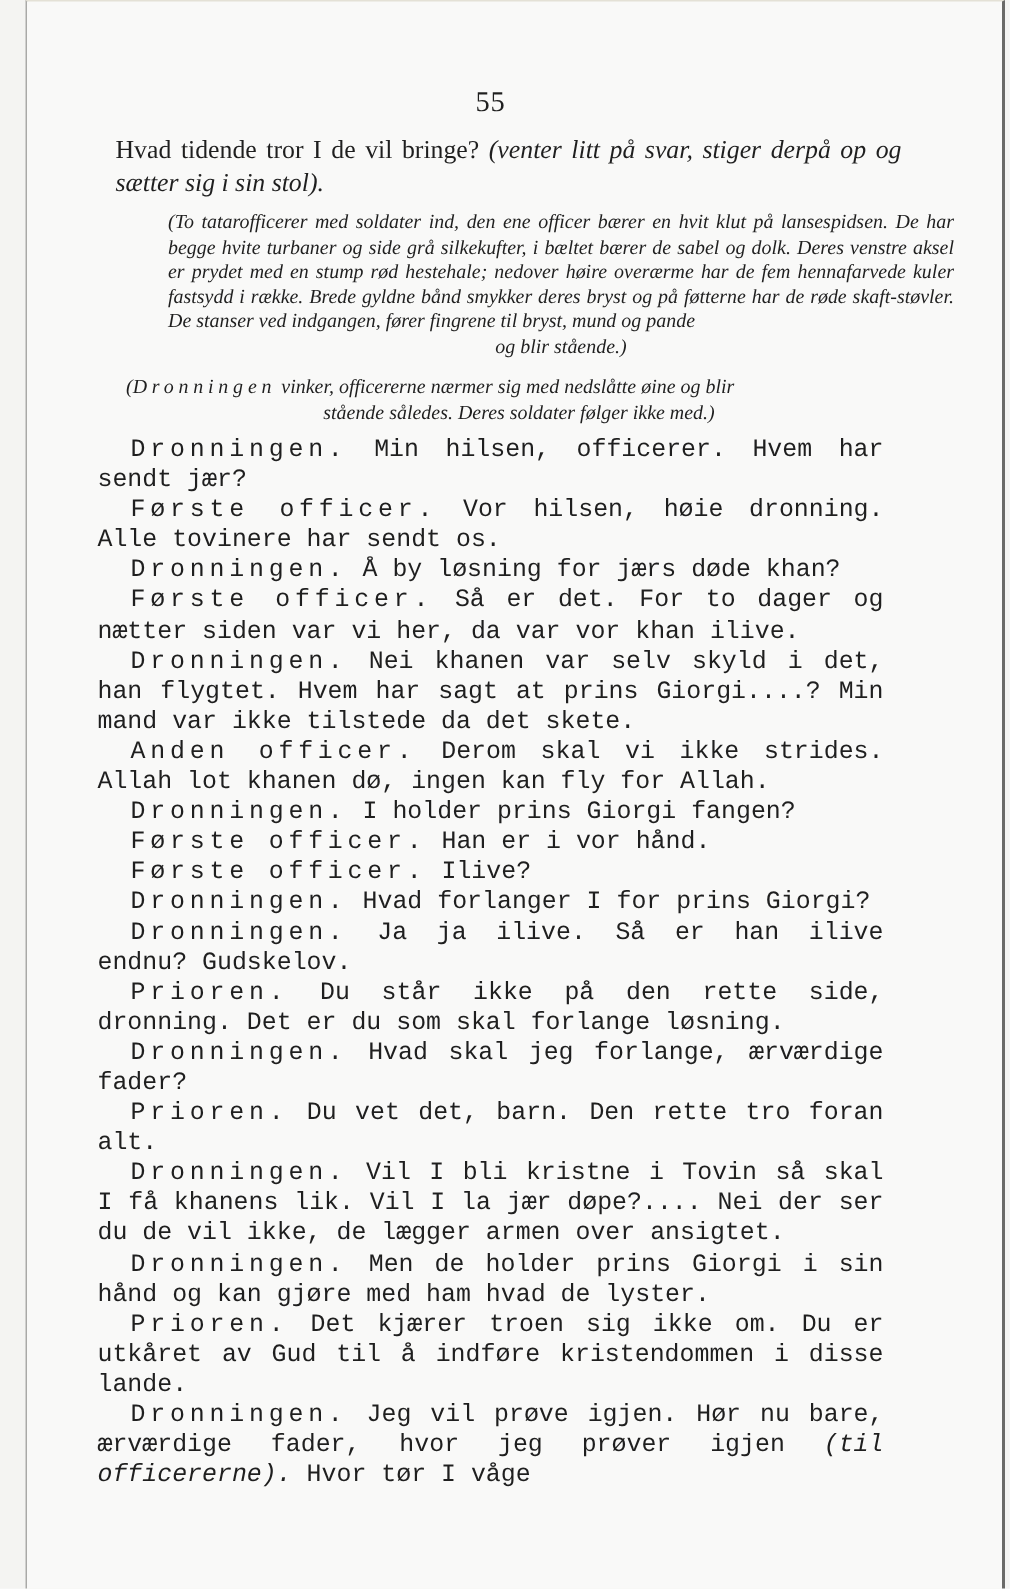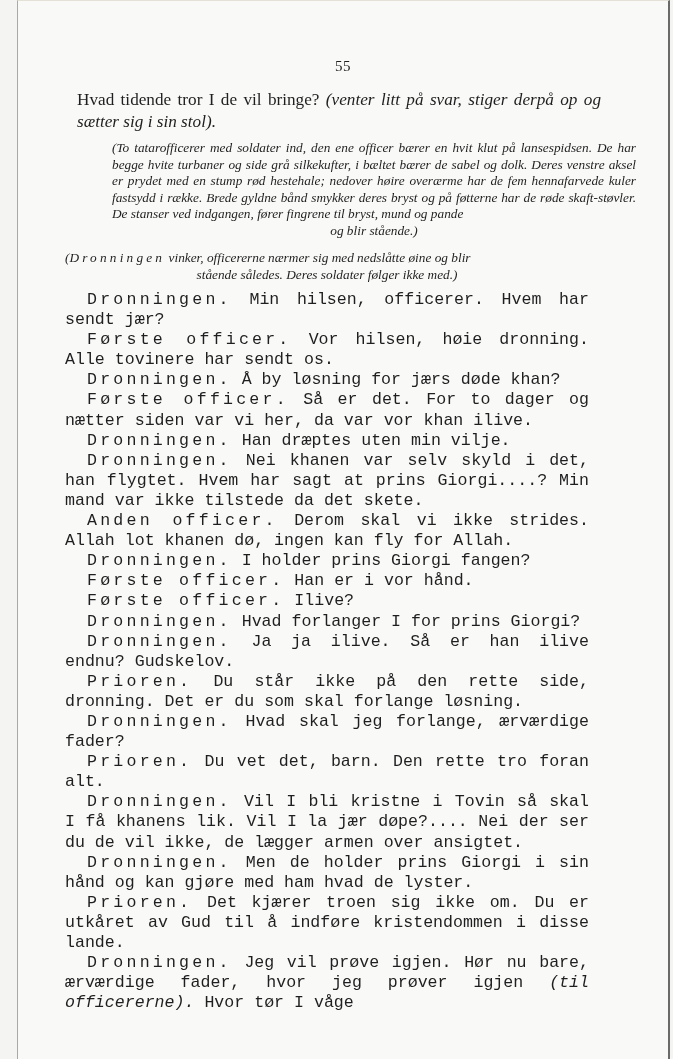--- a/index.html
+++ b/index.html
@@ -15,35 +15,35 @@
       border-right: 2px solid #6a6a68;
       border-top: 1px solid #e4e1d6;
       box-sizing: border-box;
     }
     .content {
       position: absolute; left: 47px; top: 0; width: 524px;
       font-family: "Liberation Serif", "DejaVu Serif", serif;
       color: #1f1f1f;
     }
     .page-number {
-      position: absolute; top: 57px; left: 16px; width: 524px; text-align: center;
-      font-size: 15px; letter-spacing: 0.5px;
+      position: absolute; top: 57px; left: 0; width: 524px; text-align: center;
+      font-size: 19px; letter-spacing: 0.5px;
     }
     .intro {
       position: absolute; top: 88px; left: 12px; width: 524px;
       font-size: 17.2px; line-height: 22px; text-align: justify;
     }
     .stage-dir {
       position: absolute; left: 0; width: 524px;
       font-size: 13.3px; line-height: 16.6px; font-style: italic;
       text-align: justify;
     }
     .stage1 { top: 139px; margin-left: 47px; }
     .stage1 .center-last { text-align: center; display: block; }
-    .stage2 { top: 249px; }
+    .stage2 { top: 249px; margin-left: 19px; }
     .dialogue {
       position: absolute; top: 289px; left: 0; width: 524px;
       font-size: 16.6px; line-height: 20.1px; text-align: justify; font-family: Liberation Mono, monospace;
     }
     .line { text-indent: 22px; margin: 0; }
     .speaker { letter-spacing: 3.2px; }
     .dir { font-style: italic; }
     .centered { text-align: center; display: block; }
   </style>
 </head>
@@ -66,21 +66,20 @@
     <div class="stage-dir stage2">
       <span>(</span><span class="speaker">Dronningen</span><span> vinker, officererne nærmer sig med nedslåtte øine og blir</span>
       <span class="centered">stående således. Deres soldater følger ikke med.)</span>
     </div>
 
     <div class="dialogue">
       <p class="line"><span class="speaker">Dronningen.</span><span> Min hilsen, officerer. Hvem har sendt jær?</span></p>
       <p class="line"><span class="speaker">Første officer.</span><span> Vor hilsen, høie dronning. Alle tovinere har sendt os.</span></p>
       <p class="line"><span class="speaker">Dronningen.</span><span> Å by løsning for jærs døde khan?</span></p>
       <p class="line"><span class="speaker">Første officer.</span><span> Så er det. For to dager og nætter siden var vi her, da var vor khan ilive.</span></p>
-      <p class="line"><span class="speaker">Dronningen.</span><span> Han dræptes uten min vilje.</span></p>
       <p class="line"><span class="speaker">Dronningen.</span><span> Nei khanen var selv skyld i det, han flygtet. Hvem har sagt at prins Giorgi....? Min mand var ikke tilstede da det skete.</span></p>
       <p class="line"><span class="speaker">Anden officer.</span><span> Derom skal vi ikke strides. Allah lot khanen dø, ingen kan fly for Allah.</span></p>
       <p class="line"><span class="speaker">Dronningen.</span><span> I holder prins Giorgi fangen?</span></p>
       <p class="line"><span class="speaker">Første officer.</span><span> Han er i vor hånd.</span></p>
       <p class="line"><span class="speaker">Første officer.</span><span> Ilive?</span></p>
       <p class="line"><span class="speaker">Dronningen.</span><span> Hvad forlanger I for prins Giorgi?</span></p>
       <p class="line"><span class="speaker">Dronningen.</span><span> Ja ja ilive. Så er han ilive endnu? Gudskelov.</span></p>
       <p class="line"><span class="speaker">Prioren.</span><span> Du står ikke på den rette side, dronning. Det er du som skal forlange løsning.</span></p>
       <p class="line"><span class="speaker">Dronningen.</span><span> Hvad skal jeg forlange, ærværdige fader?</span></p>
       <p class="line"><span class="speaker">Prioren.</span><span> Du vet det, barn. Den rette tro foran alt.</span></p>

